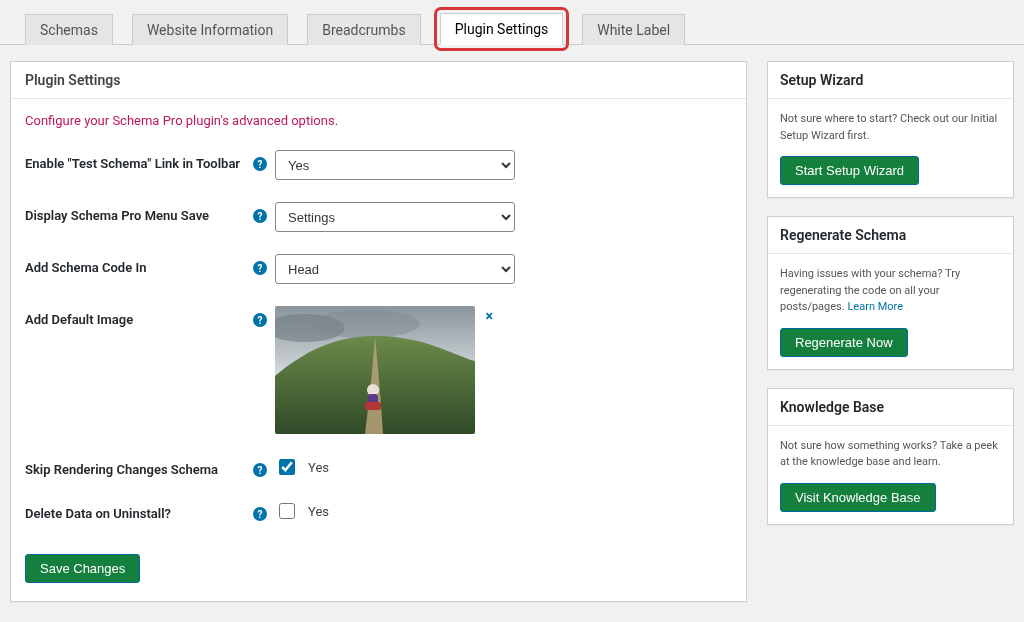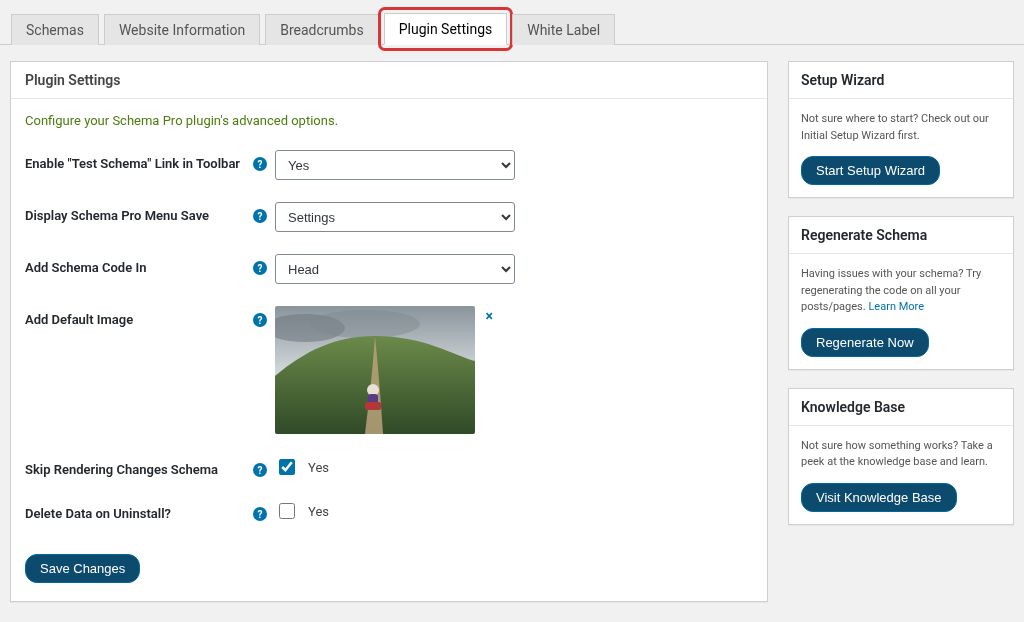--- a/index.html
+++ b/index.html
@@ -1,41 +1,41 @@
 <!DOCTYPE html>
 <html><head>
 <meta charset="utf-8">
 <style>
   html,body{margin:0;padding:0;font-family:-apple-system,BlinkMacSystemFont,"Segoe UI",Roboto,Helvetica,Arial,sans-serif;font-size:13px;color:#444;background:#f1f1f1}
   .wrap{display:flex;gap:20px;padding:0 10px 10px 10px;box-sizing:border-box;width:1024px}
   
   .nav-tabs{display:flex;align-items:flex-end;height:45px;margin:0 0 0 0;padding:0 0 0 10px;border-bottom:1px solid #ccc;width:1024px;box-sizing:border-box;background:#f1f1f1}
-  .nav-tab{background:#e5e5e5;border:1px solid #ccc;border-bottom:none;padding:8px 14px;margin:0 4px 0 1px;font-size:14px;color:#555;cursor:pointer;line-height:1;position:relative;top:1px}
+  .nav-tab{background:#e5e5e5;border:1px solid #ccc;border-bottom:none;padding:8px 14px;margin:0 4px 0 15px;font-size:14px;color:#555;cursor:pointer;line-height:1;position:relative;top:1px}
   .nav-tab.active{background:#fff;border-bottom:1px solid #fff;color:#000}
   .nav-tab.highlight-box{outline:3px solid #d63638;outline-offset:3px;border-radius:1px}
   
   .main{flex:1}
   .panel{background:#fff;border:1px solid #ccd0d4;box-shadow:0 1px 1px rgba(0,0,0,.04)}
   .panel-head{border-bottom:1px solid #e5e5e5;padding:10px 14px;font-weight:600;font-size:14px}
   .panel-body{padding:14px}
-  .desc{color:#4d7c0f}
+  .desc{color:#be185d}
   .form-row{display:flex;align-items:flex-start;margin-top:22px}
   .form-label{width:250px;font-weight:600;color:#23282d;padding-top:6px;position:relative}
   .help{position:absolute;right:8px;top:7px;width:14px;height:14px;border-radius:50%;background:#0073aa;color:#fff;font-size:10px;font-weight:700;display:flex;align-items:center;justify-content:center;cursor:pointer}
   .form-field{display:flex;align-items:center;gap:10px}
   select{width:240px;height:30px;border:1px solid #7e8993;border-radius:3px;background:#fff;padding:0 8px;font-size:13px;color:#32373c}
   .img-wrap{position:relative;width:200px}
   .img-prev{width:200px;height:128px;border-radius:2px;overflow:hidden}
   .img-close{position:absolute;top:2px;right:-18px;color:#0073aa;font-size:14px;cursor:pointer;font-weight:700}
   input[type=checkbox]{width:16px;height:16px;accent-color:#0073aa}
   .cb-label{color:#444}
-  .btn{background:#0c4a6e;border:1px solid #006a9e;color:#fff;padding:6px 14px;border-radius:12px;font-size:13px;cursor:pointer}
+  .btn{background:#15803d;border:1px solid #006a9e;color:#fff;padding:6px 14px;border-radius:3px;font-size:13px;cursor:pointer}
   .save-wrap{margin:32px 0 4px 0}
   
-  .side{width:226px;display:flex;flex-direction:column;gap:18px;margin-top:0}
+  .side{width:247px;display:flex;flex-direction:column;gap:18px;margin-top:0}
   .card{background:#fff;border:1px solid #ccd0d4;box-shadow:0 1px 1px rgba(0,0,0,.04)}
   .card-head{border-bottom:1px solid #e5e5e5;padding:10px 12px;font-weight:600;font-size:14px;color:#23282d}
   .card-body{padding:12px}
   .card-body p{margin:0 0 12px 0;color:#555;font-size:11px;line-height:1.5}
   a.link{color:#0073aa;cursor:pointer}
   .spacer-top{height:16px}
 </style>
 </head>
 <body>
 

